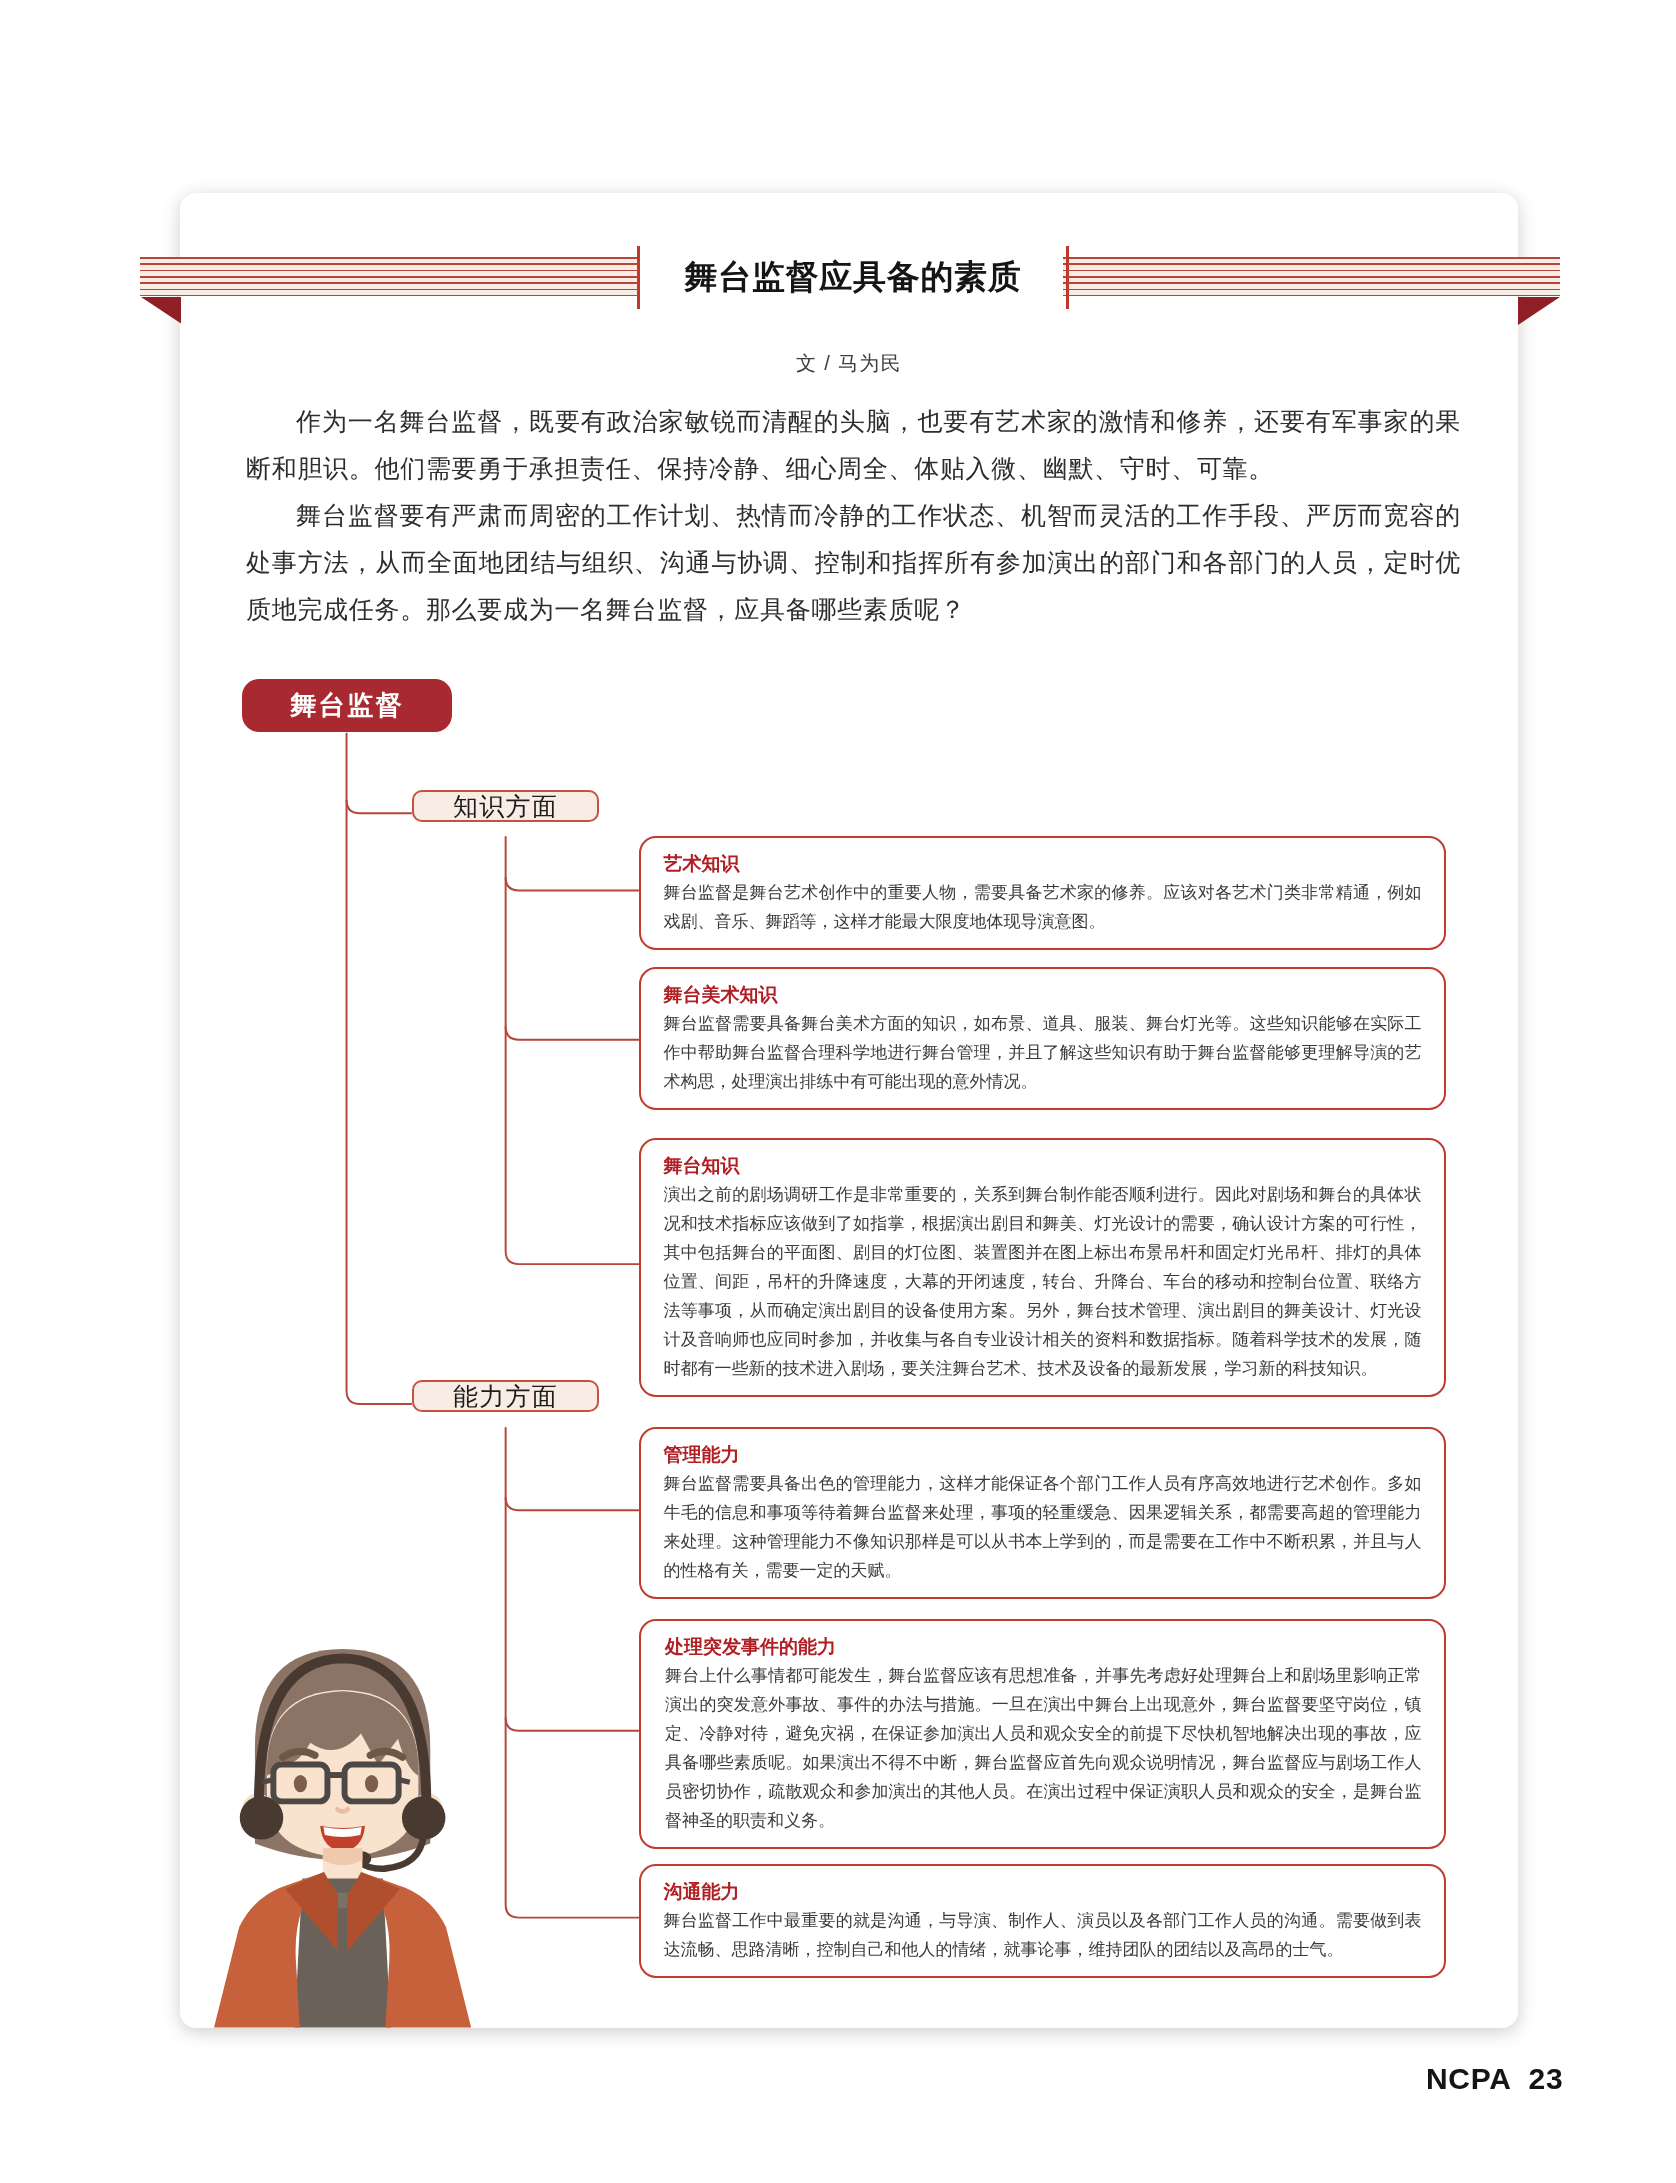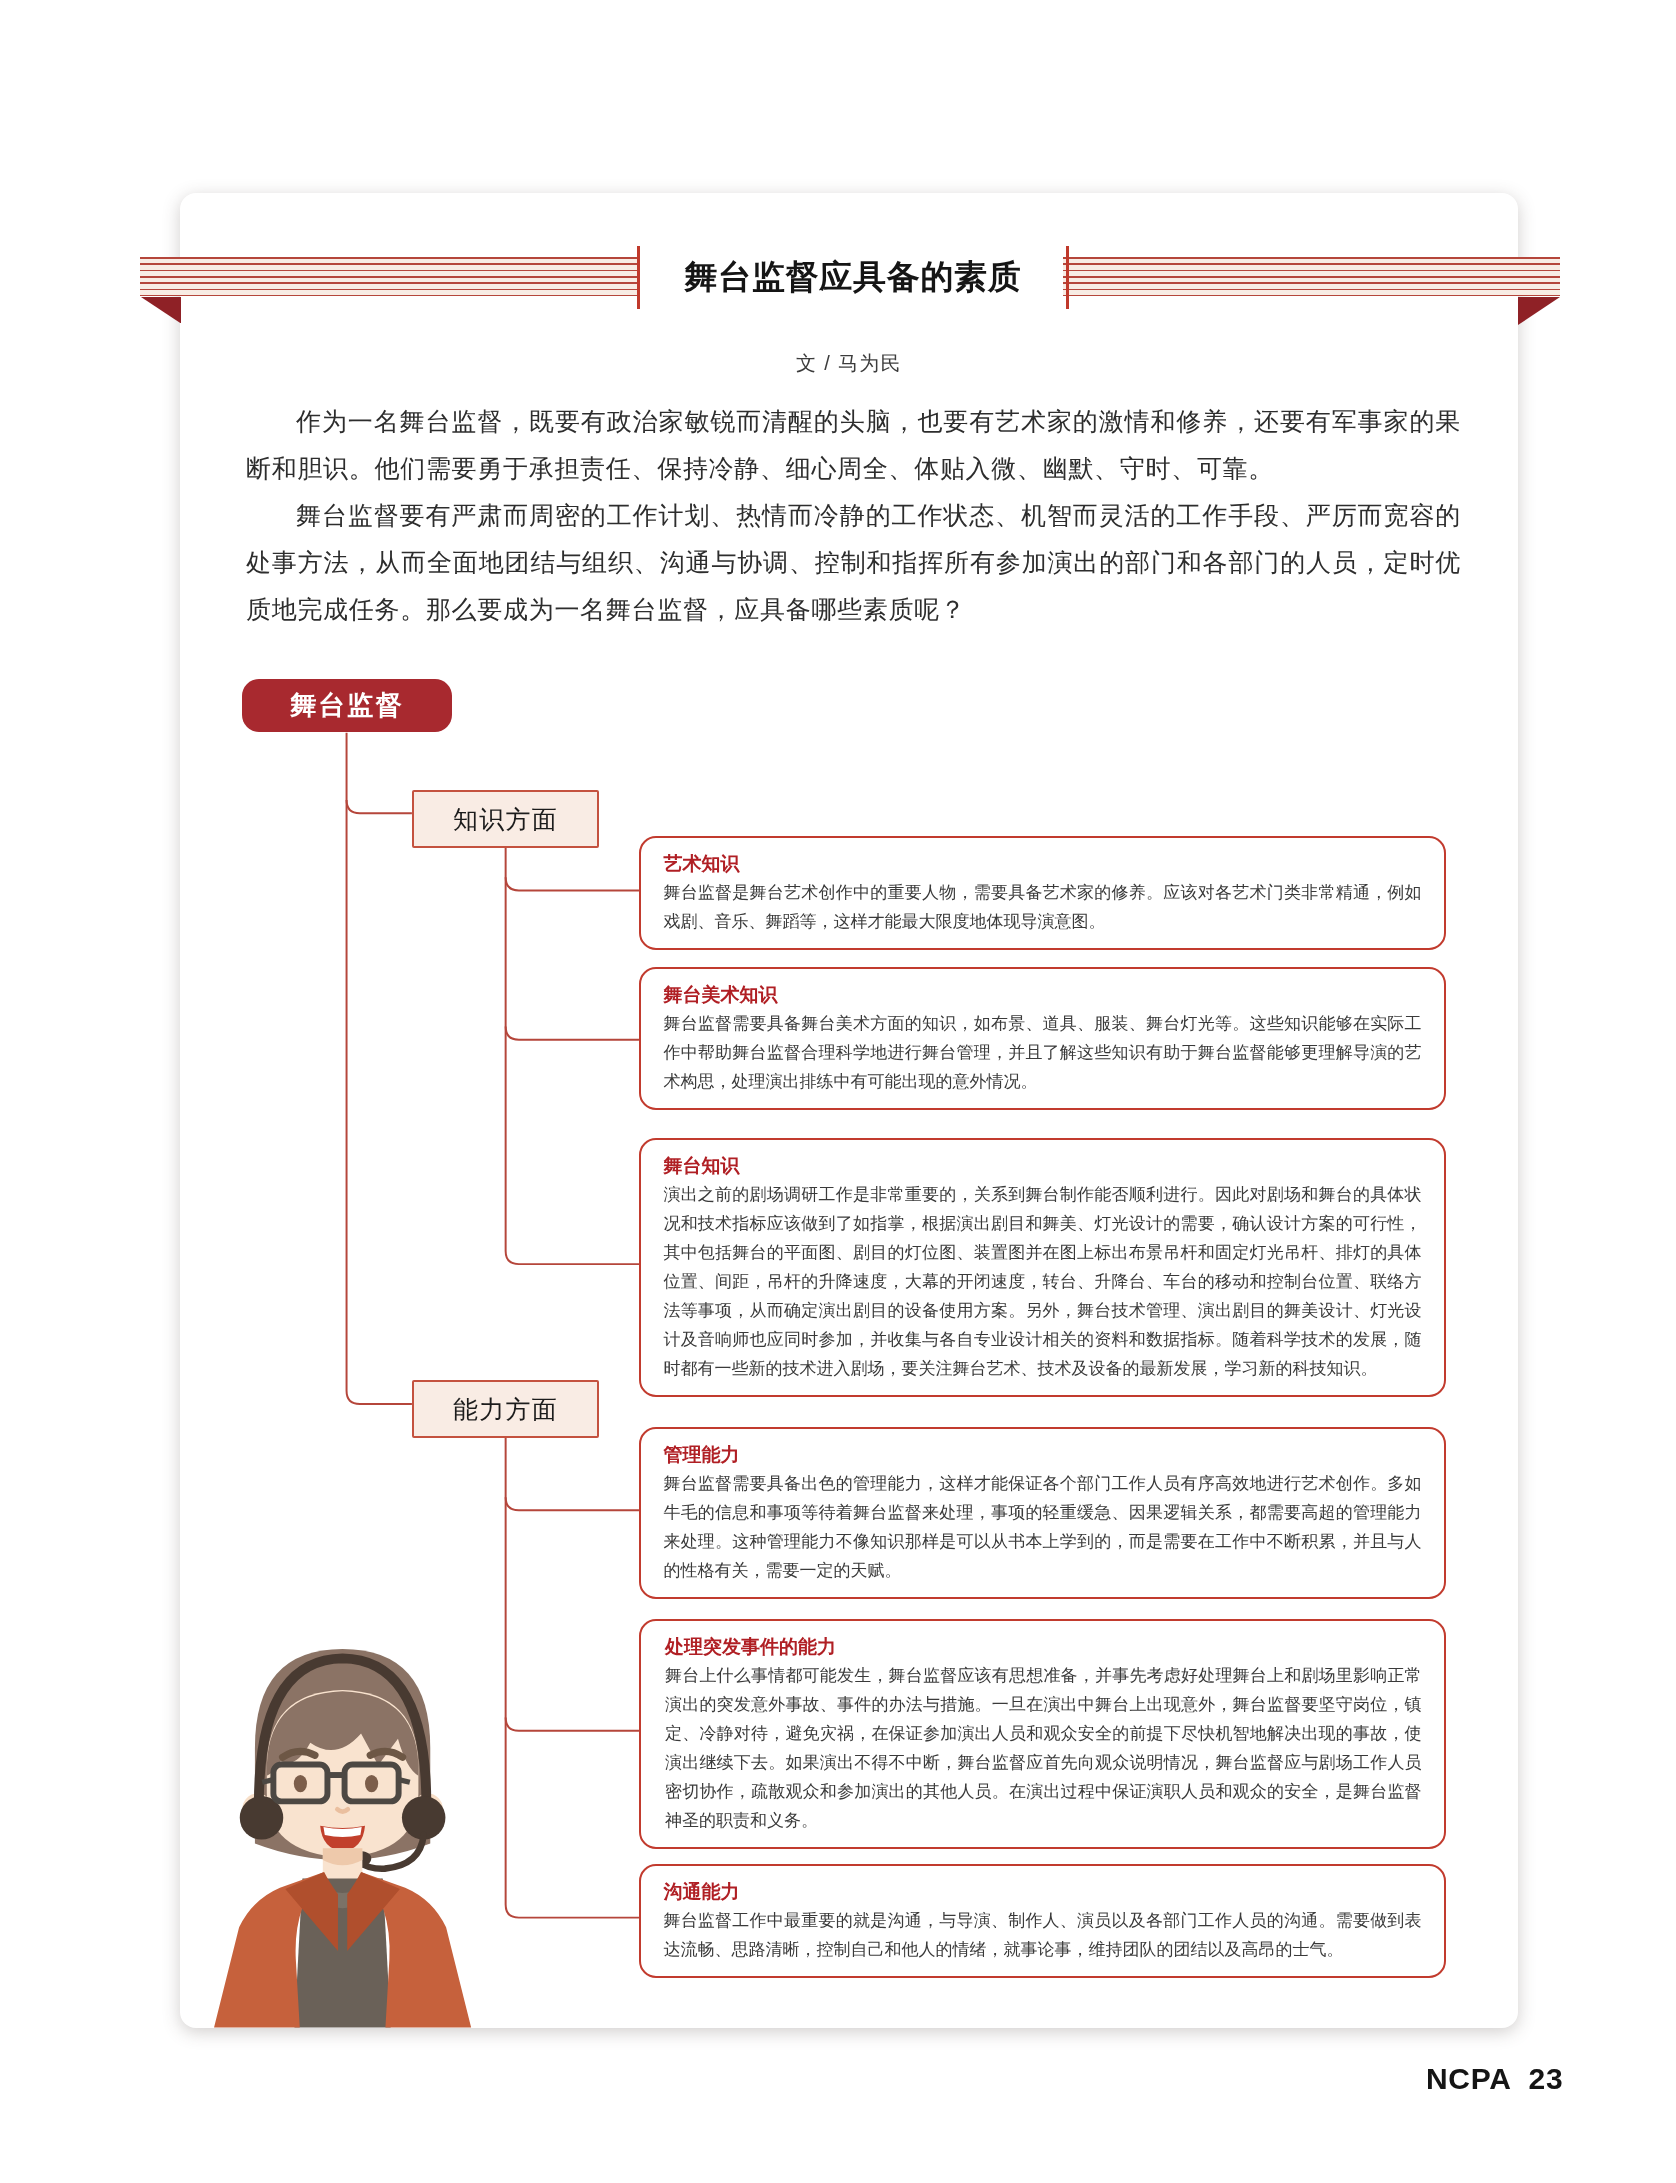--- a/index.html
+++ b/index.html
@@ -43,22 +43,22 @@
   }
   
   .connectors{position:absolute;left:0;top:0;width:1676px;height:2183px;pointer-events:none;}
   .node-root{
     position:absolute;left:242px;top:679px;width:210px;height:53px;
     background:#a8292f;border-radius:17px;
     display:flex;align-items:center;justify-content:center;
     color:#ffffff;font-size:26.4px;font-weight:bold;letter-spacing:2px;
   }
   .node-branch{
-    position:absolute;left:412px;width:187px;height:58px;
-    background:#f9ece4;border:2px solid #c4523f;border-radius:2px;
+    position:absolute;left:412px;width:187px;height:32px;
+    background:#f9ece4;border:2px solid #c4523f;border-radius:10px;
     box-sizing:border-box;display:flex;align-items:center;justify-content:center;
     color:#1c1c1c;font-size:25px;letter-spacing:1.3px;
   }
   .node-branch.knowledge{top:790px;}
   .node-branch.ability{top:1380px;}
   .detail-box{
     position:absolute;left:639px;width:807px;
     background:#ffffff;border:2px solid #c23b2e;border-radius:17px;
     box-sizing:border-box;padding:10.6px 22.4px 12px 22.4px;
   }
@@ -186,21 +186,21 @@
     <h3>舞台知识</h3>
     <p>演出之前的剧场调研工作是非常重要的，关系到舞台制作能否顺利进行。因此对剧场和舞台的具体状况和技术指标应该做到了如指掌，根据演出剧目和舞美、灯光设计的需要，确认设计方案的可行性，其中包括舞台的平面图、剧目的灯位图、装置图并在图上标出布景吊杆和固定灯光吊杆、排灯的具体位置、间距，吊杆的升降速度，大幕的开闭速度，转台、升降台、车台的移动和控制台位置、联络方法等事项，从而确定演出剧目的设备使用方案。另外，舞台技术管理、演出剧目的舞美设计、灯光设计及音响师也应同时参加，并收集与各自专业设计相关的资料和数据指标。随着科学技术的发展，随时都有一些新的技术进入剧场，要关注舞台艺术、技术及设备的最新发展，学习新的科技知识。</p>
   </div>
 
   <div class="detail-box box-4">
     <h3>管理能力</h3>
     <p>舞台监督需要具备出色的管理能力，这样才能保证各个部门工作人员有序高效地进行艺术创作。多如牛毛的信息和事项等待着舞台监督来处理，事项的轻重缓急、因果逻辑关系，都需要高超的管理能力来处理。这种管理能力不像知识那样是可以从书本上学到的，而是需要在工作中不断积累，并且与人的性格有关，需要一定的天赋。</p>
   </div>
   <div class="detail-box box-5">
     <h3>处理突发事件的能力</h3>
-    <p>舞台上什么事情都可能发生，舞台监督应该有思想准备，并事先考虑好处理舞台上和剧场里影响正常演出的突发意外事故、事件的办法与措施。一旦在演出中舞台上出现意外，舞台监督要坚守岗位，镇定、冷静对待，避免灾祸，在保证参加演出人员和观众安全的前提下尽快机智地解决出现的事故，使演出继续下去。如果演出不得不中断，舞台监督应首先向观众说明情况，舞台监督应与剧场工作人员密切协作，疏散观众和参加演出的其他人员。在演出过程中保证演职人员和观众的安全，是舞台监督神圣的职责和义务。</p>
+    <p>舞台上什么事情都可能发生，舞台监督应该有思想准备，并事先考虑好处理舞台上和剧场里影响正常演出的突发意外事故、事件的办法与措施。一旦在演出中舞台上出现意外，舞台监督要坚守岗位，镇定、冷静对待，避免灾祸，在保证参加演出人员和观众安全的前提下尽快机智地解决出现的事故，应具备哪些素质呢。如果演出不得不中断，舞台监督应首先向观众说明情况，舞台监督应与剧场工作人员密切协作，疏散观众和参加演出的其他人员。在演出过程中保证演职人员和观众的安全，是舞台监督神圣的职责和义务。</p>
   </div>
   <div class="detail-box box-6">
     <h3>沟通能力</h3>
     <p>舞台监督工作中最重要的就是沟通，与导演、制作人、演员以及各部门工作人员的沟通。需要做到表达流畅、思路清晰，控制自己和他人的情绪，就事论事，维持团队的团结以及高昂的士气。</p>
   </div>
 
   <div class="footer">NCPA  23</div>
 
 </div>
 

